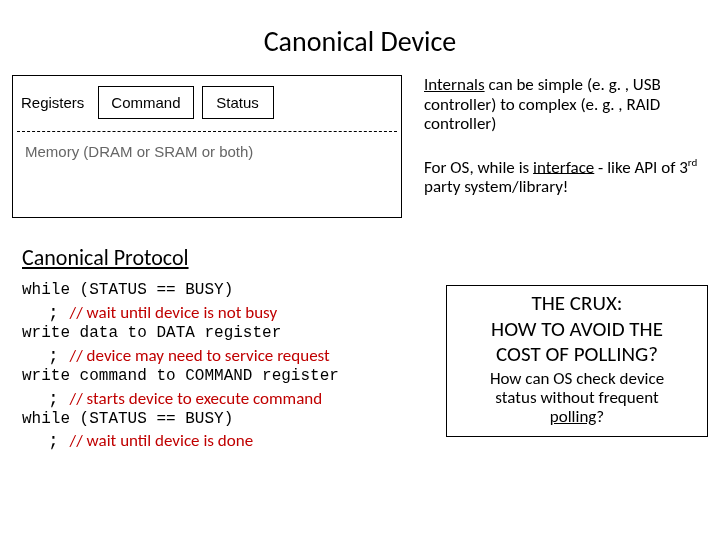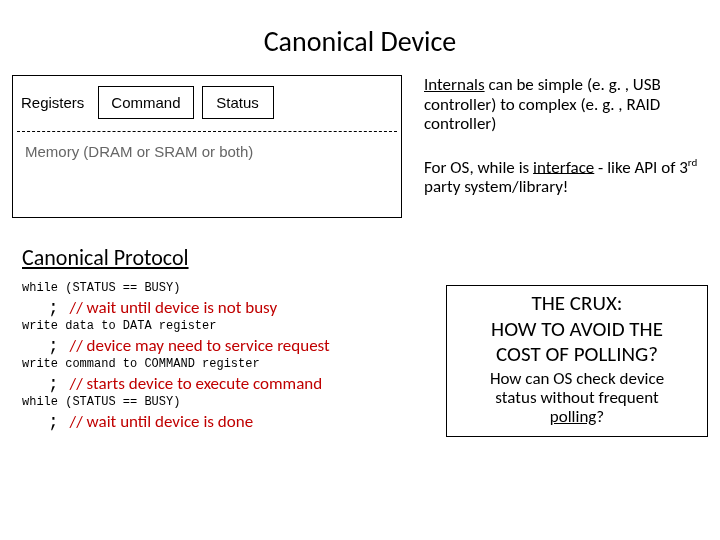--- a/index.html
+++ b/index.html
@@ -68,21 +68,21 @@
   }
   .lower {
     display: flex;
     padding: 0 12px 0 22px;
   }
   .protocol {
     flex: 0 0 400px;
     font-size: 18px;
     line-height: 1.23;
   }
-  .protocol .mono { font-family: "Courier New", monospace; font-size: 12px; }
+  .protocol .mono { font-family: "Courier New", monospace; font-size: 16px; }
   .protocol .note { font-family: Calibri, Arial, sans-serif; color:#c00000; font-size: 17px; }
   .protocol .indent { margin-left: 26px; }
   .semicol { font-family: "Courier New", monospace; color:#000; }
 
   .crux-wrap {
     flex: 1;
     padding-left: 24px;
     padding-top: 4px;
   }
   .crux {

